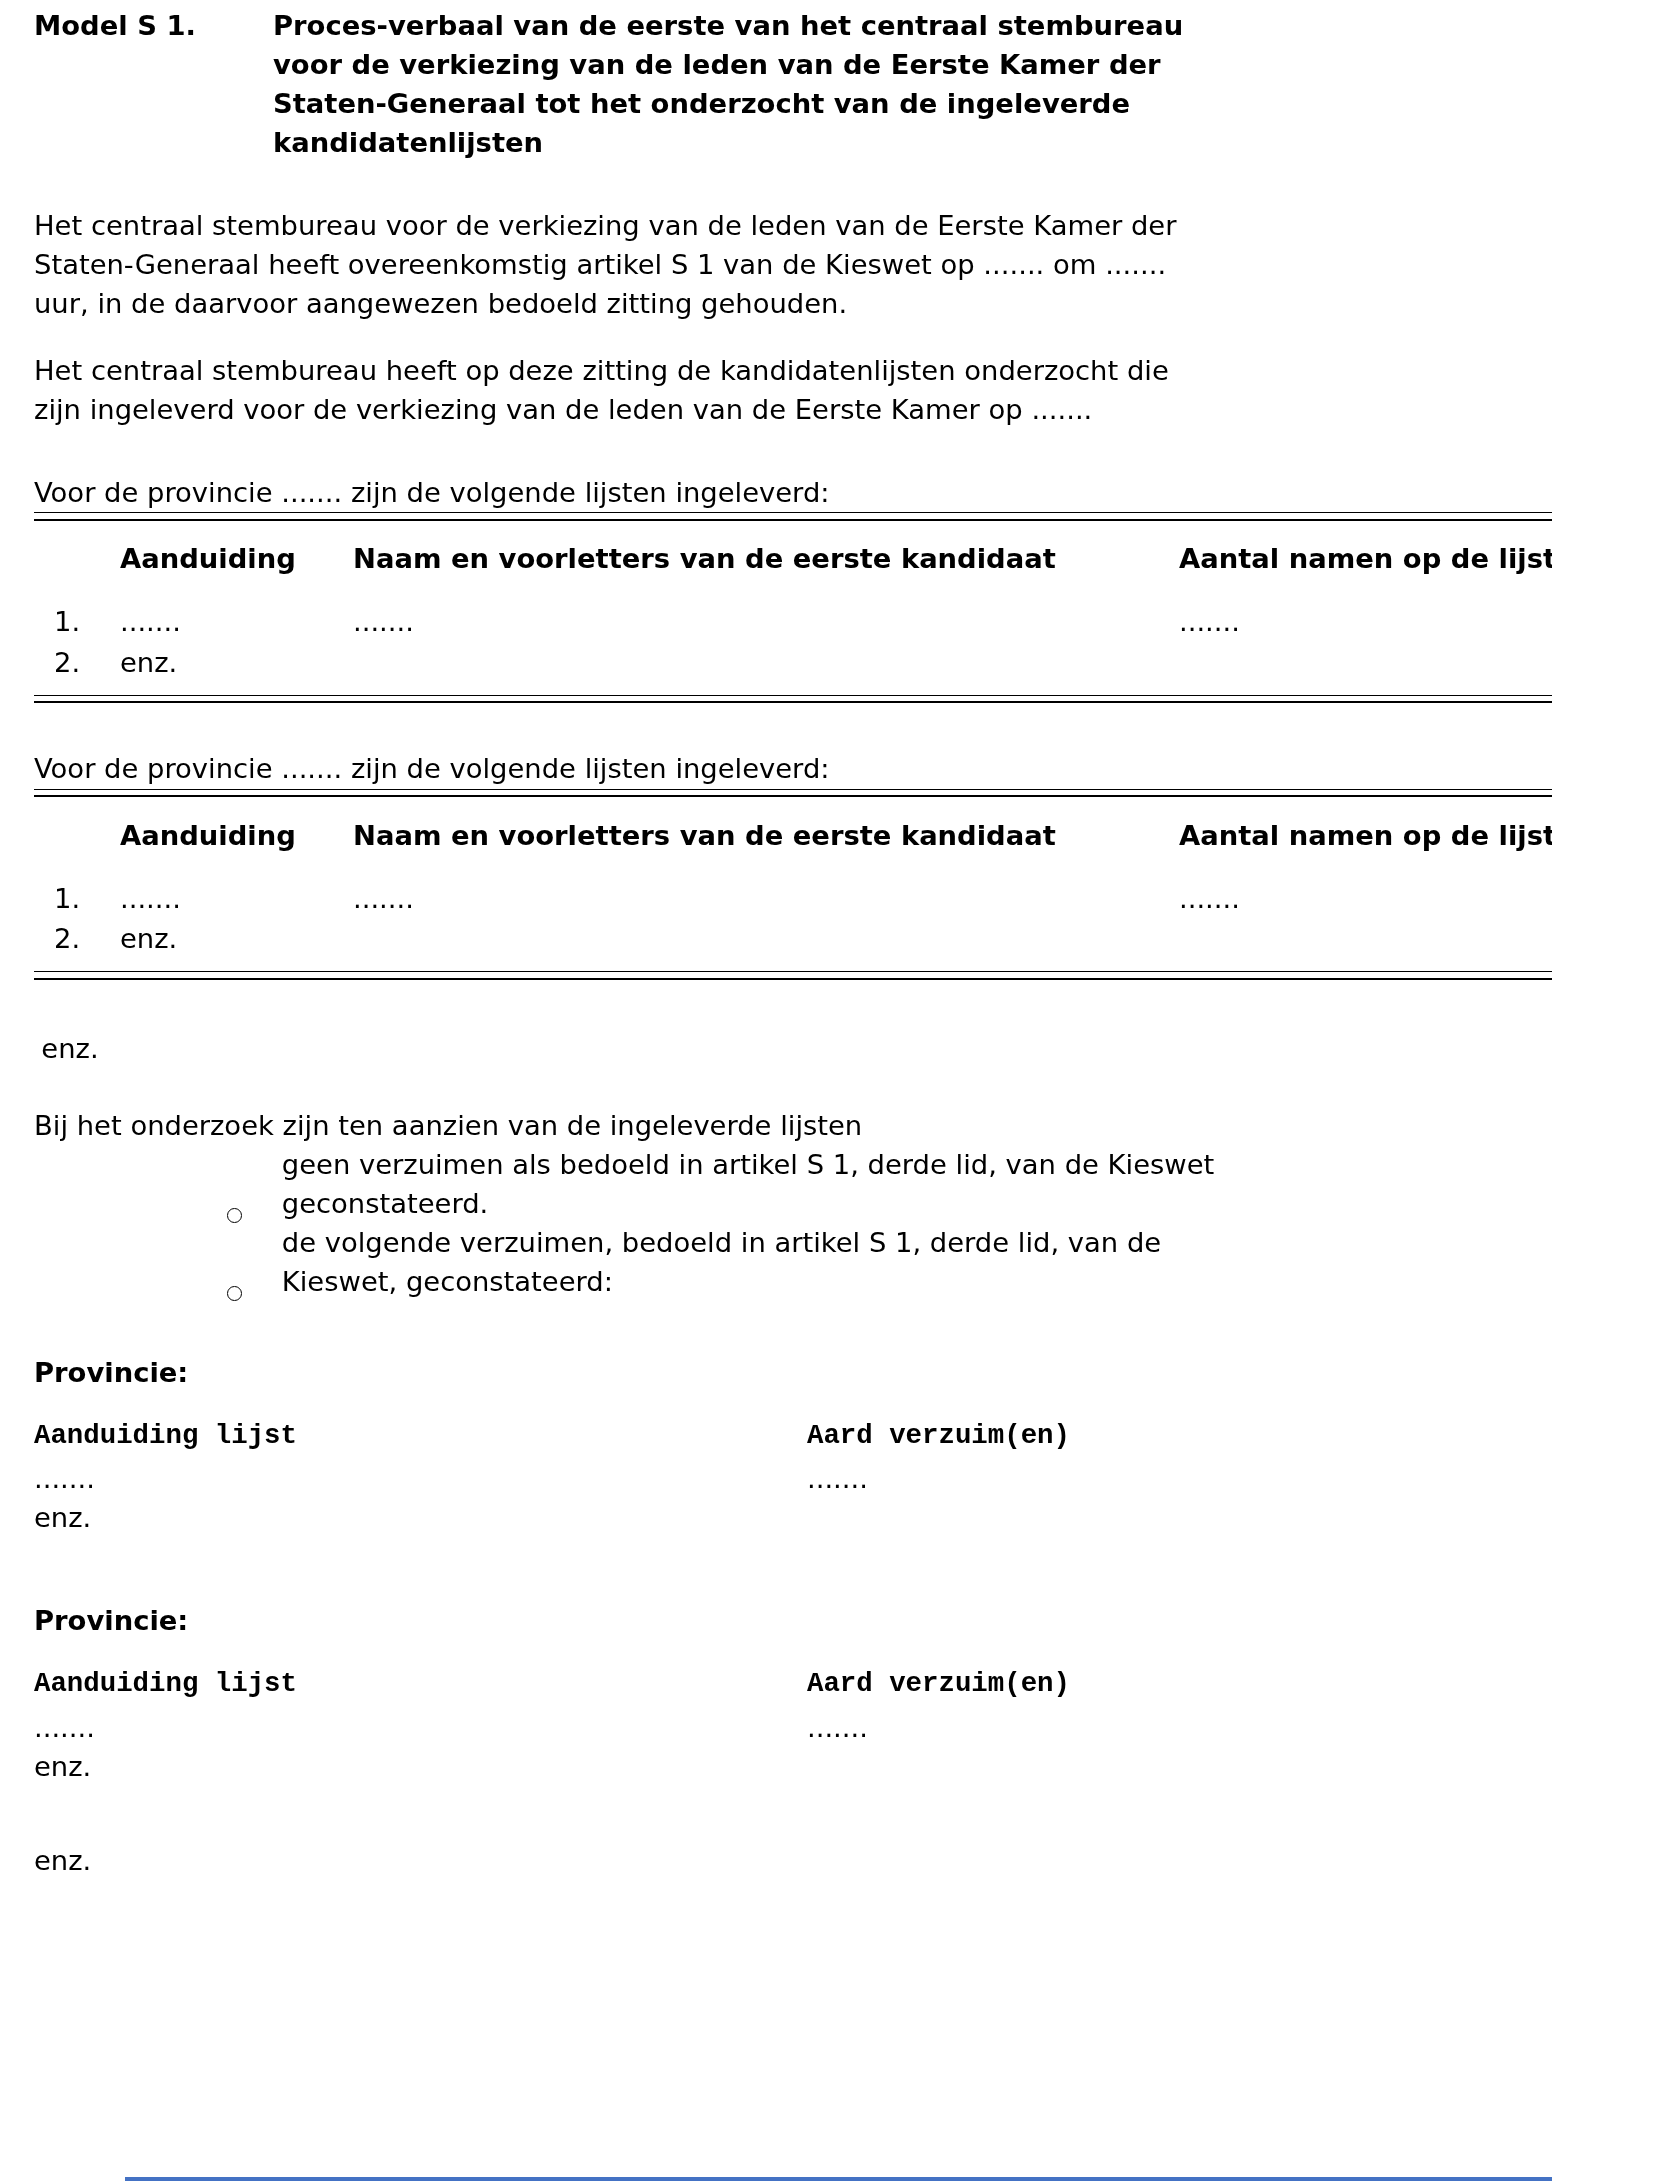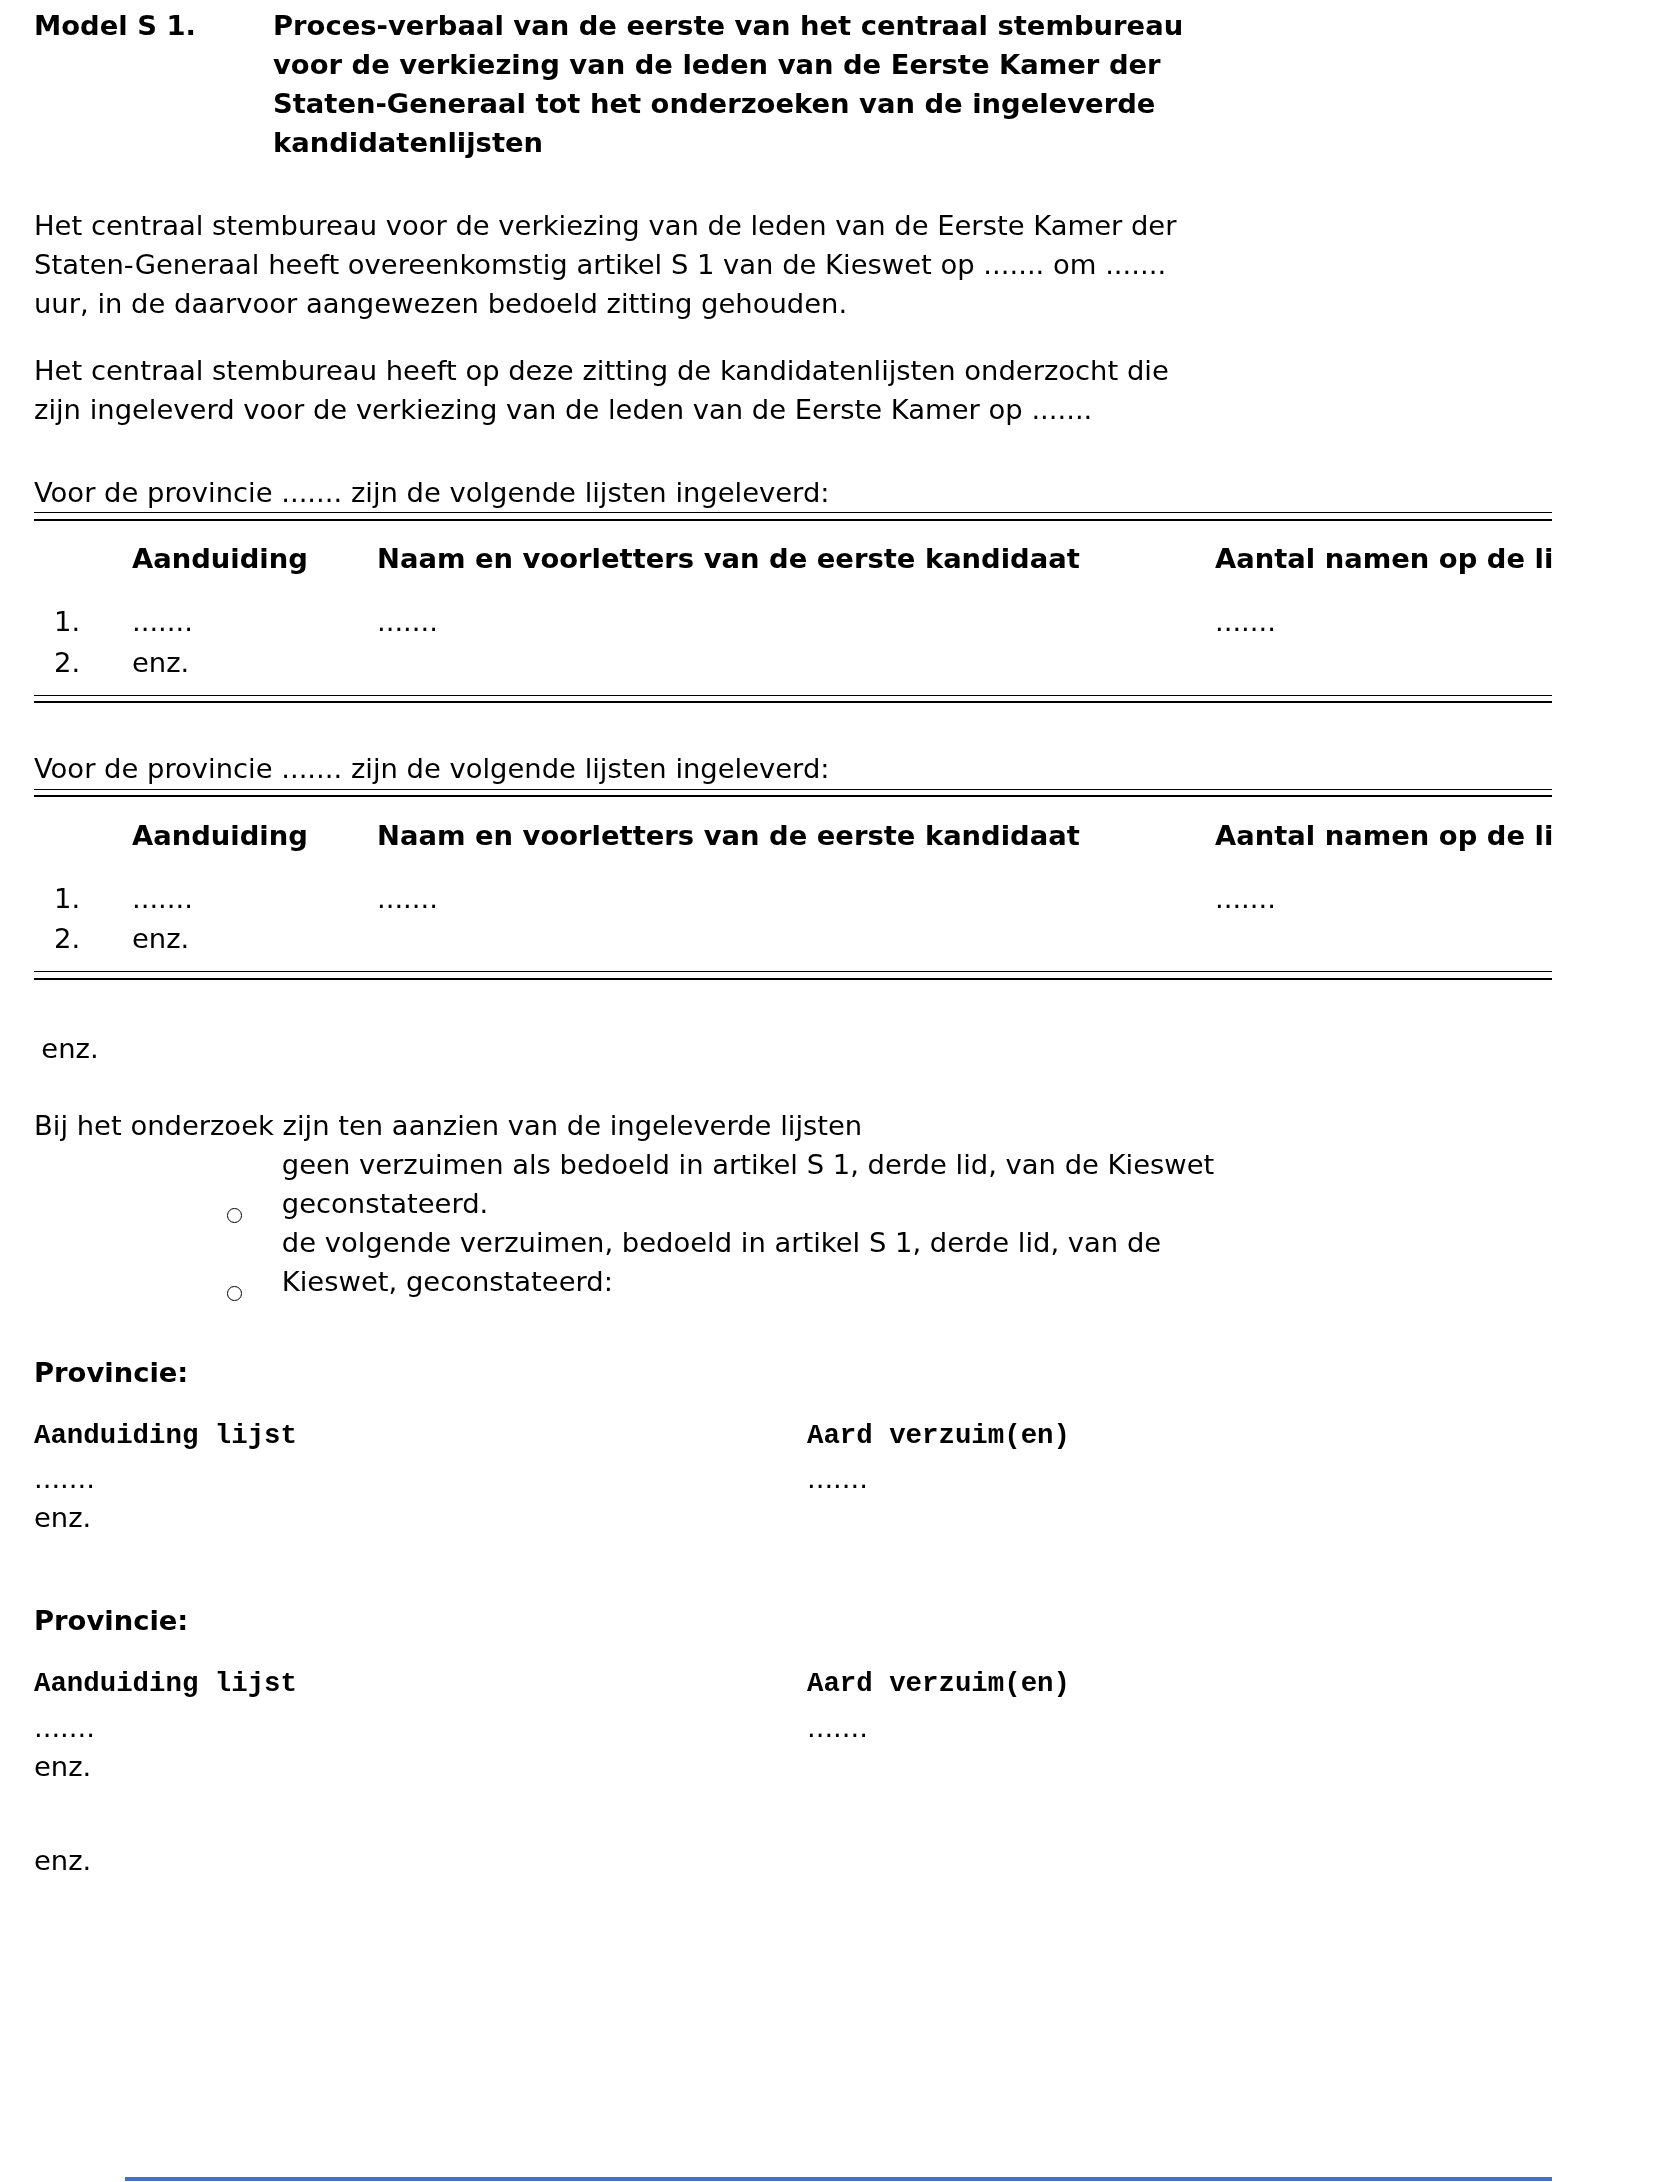--- a/index.html
+++ b/index.html
@@ -25,21 +25,21 @@
 
   
   .para { margin-top: 28px; }
   .para.first { margin-top: 44px; }
 
   
   .list-section { margin-top: 46px; }
   .list-section.second { margin-top: 48px; }
   .section-heading { line-height: 35px; padding-bottom: 2.7px; }
   .dbl-rule { height: 5.5px; border-top: 1.8px solid #000; border-bottom: 2.7px solid #000; }
-  .cand-grid { display: grid; grid-template-columns: 86px 233px 826px 1fr; gap: 12px; }
+  .cand-grid { display: grid; grid-template-columns: 86px 233px 826px 1fr; }
   .cand-grid.head { margin-top: 18.3px; font-weight: bold; }
   .cand-grid.row1 { margin-top: 24px; }
   .cand-grid.row2 { margin-top: 1.8px; }
   .cand-grid .numcell { padding-left: 20px; }
   .table-bottom { margin-top: 12.8px; }
 
   
   .etc-line { margin-top: 49px; }
 
   
@@ -74,21 +74,21 @@
 <body>
 
 <div class="page">
   <div class="content">
 
     <div class="header-row">
       <div class="bold">Model S 1.</div>
       <div class="title-lines">
         <div>Proces-verbaal van de eerste van het centraal stembureau</div>
         <div>voor de verkiezing van de leden van de Eerste Kamer der</div>
-        <div>Staten-Generaal tot het onderzoeken van de ingeleverde</div>
+        <div>Staten-Generaal tot het onderzocht van de ingeleverde</div>
         <div>kandidatenlijsten</div>
       </div>
     </div>
 
     <div class="para first">
       <div>Het centraal stembureau voor de verkiezing van de leden van de Eerste Kamer der</div>
       <div>Staten-Generaal heeft overeenkomstig artikel S 1 van de Kieswet op ....... om .......</div>
       <div>uur, in de daarvoor aangewezen bedoeld zitting gehouden.</div>
     </div>
 

